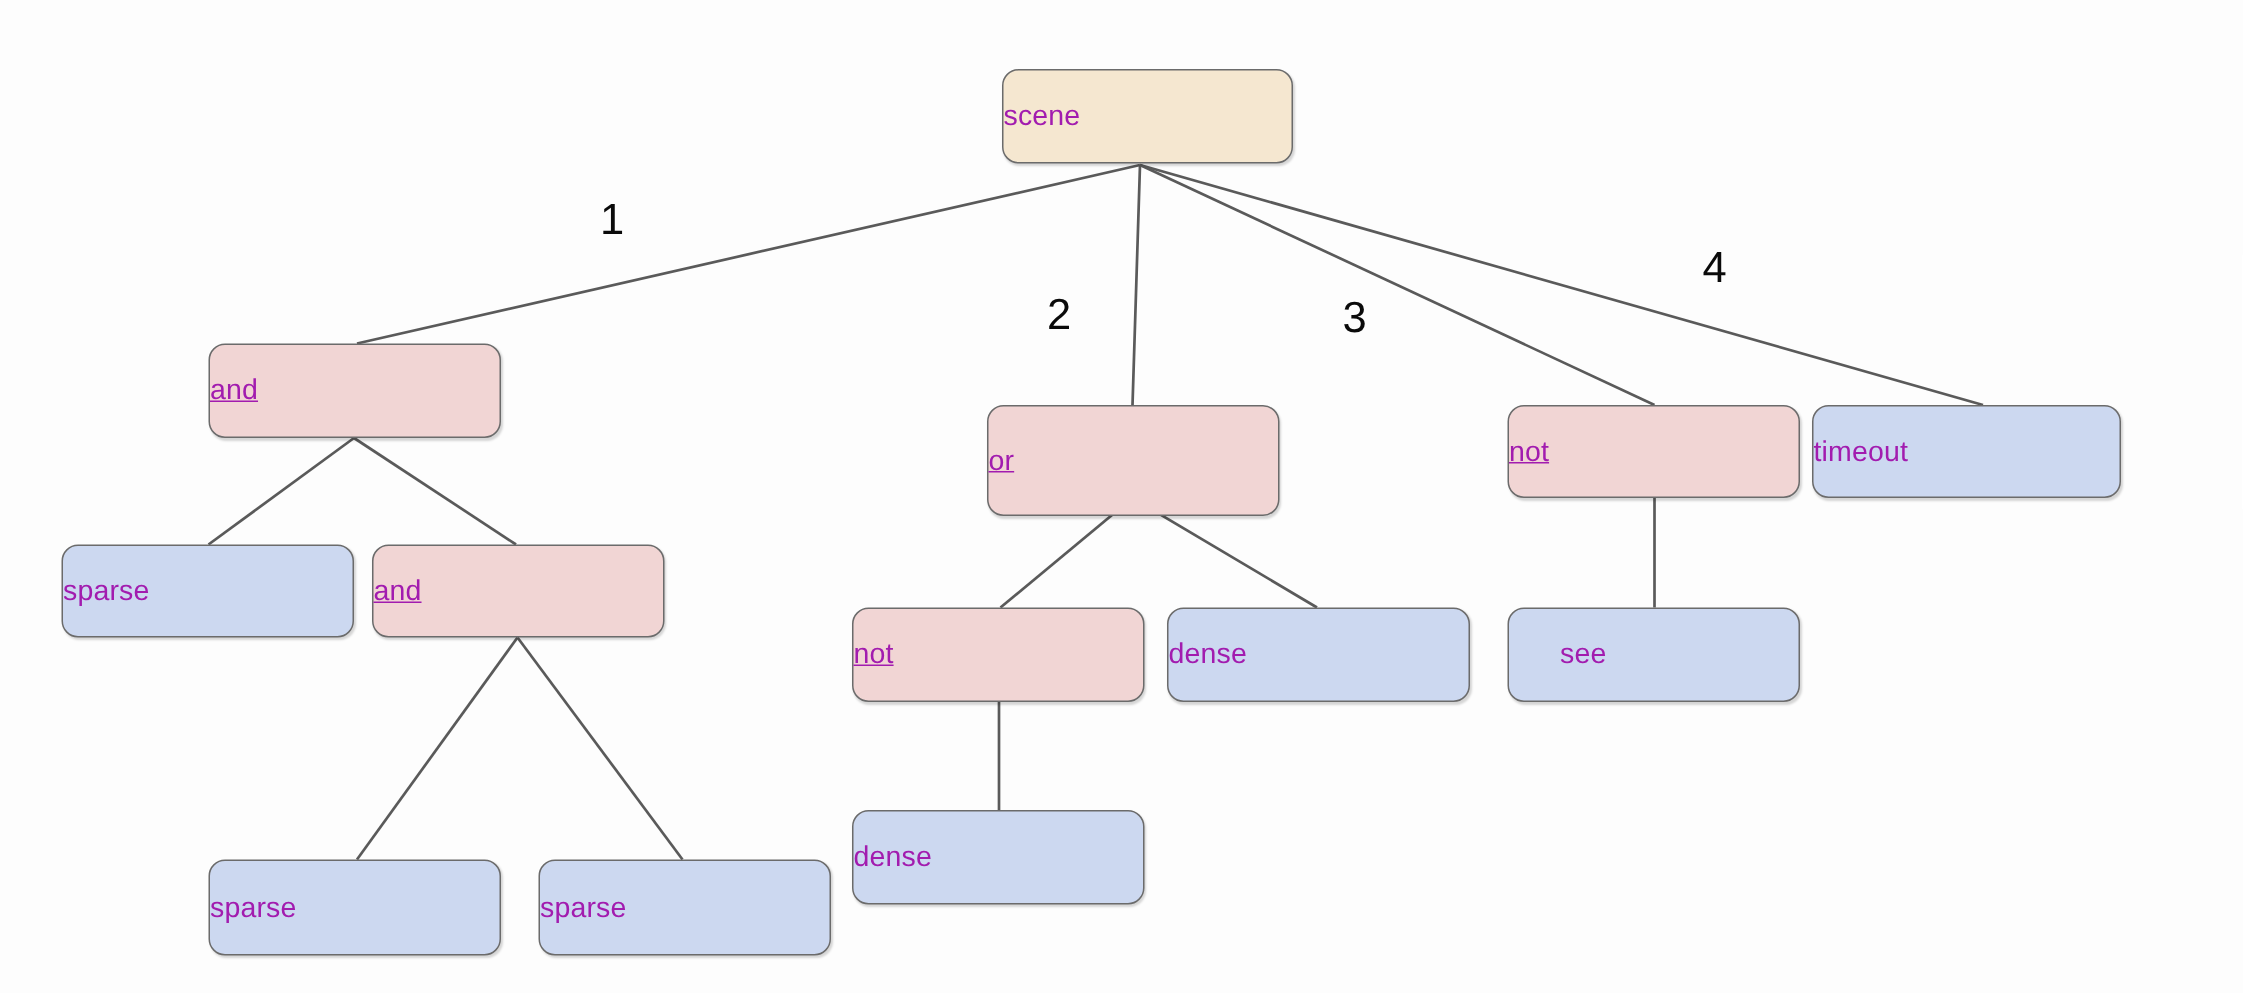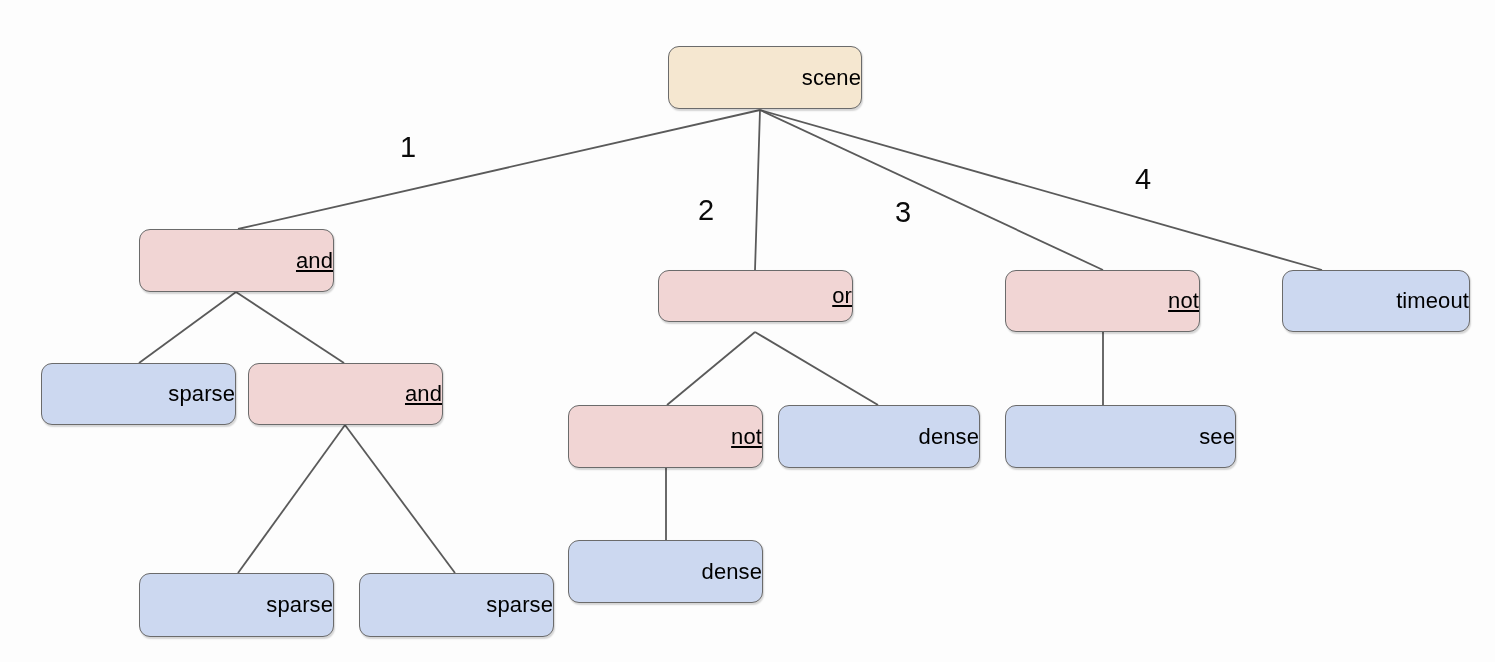--- a/index.html
+++ b/index.html
@@ -23,23 +23,23 @@
     height: 662px;
     pointer-events: none;
   }
   .node {
     position: absolute;
     box-sizing: border-box;
     border: 1.6px solid #6b6b6b;
     border-radius: 11px;
     display: flex;
     align-items: center;
-    justify-content: flex-end;
-    color: #000000;
-    font-size: 22px;
+    justify-content: flex-start;
+    color: #a21caf;
+    font-size: 19px;
     line-height: 1;
     letter-spacing: 0.1px;
     box-shadow: 1px 1.5px 1.5px rgba(0,0,0,0.16);
   }
   .node.op   { background: #f1d5d4; text-decoration: underline; }
   .node.leaf { background: #ccd8f0; }
   .node.root { background: #f5e7d0; }
   .edge-label {
     position: absolute;
     color: #0a0a0a;
@@ -67,42 +67,42 @@
       <line x1="666" y1="468" x2="666" y2="540" stroke="#5a5a5a" stroke-width="1.8"></line>
       <line x1="1103" y1="332" x2="1103" y2="405" stroke="#5a5a5a" stroke-width="1.8"></line>
     </svg>
   <div id="node-layer">
       <div class="node root" style="left: 668px; top: 46px; width: 194px; height: 63px;">
         <span>scene</span>
       </div>
       <div class="node op" style="left: 139px; top: 229px; width: 195px; height: 63px;">
         <span>and</span>
       </div>
-      <div class="node op" style="left: 658px; top: 270px; width: 195px; height: 52px;">
+      <div class="node op" style="left: 658px; top: 270px; width: 195px; height: 74px;">
         <span>or</span>
       </div>
       <div class="node op" style="left: 1005px; top: 270px; width: 195px; height: 62px;">
         <span>not</span>
       </div>
-      <div class="node leaf" style="left: 1282px; top: 270px; width: 188px; height: 62px;">
+      <div class="node leaf" style="left: 1208px; top: 270px; width: 206px; height: 62px;">
         <span>timeout</span>
       </div>
       <div class="node leaf" style="left: 41px; top: 363px; width: 195px; height: 62px;">
         <span>sparse</span>
       </div>
       <div class="node op" style="left: 248px; top: 363px; width: 195px; height: 62px;">
         <span>and</span>
       </div>
       <div class="node op" style="left: 568px; top: 405px; width: 195px; height: 63px;">
         <span>not</span>
       </div>
       <div class="node leaf" style="left: 778px; top: 405px; width: 202px; height: 63px;">
         <span>dense</span>
       </div>
-      <div class="node leaf" style="left: 1005px; top: 405px; width: 231px; height: 63px;">
+      <div class="node leaf" style="left: 1005px; top: 405px; width: 195px; height: 63px; padding-left: 34px;">
         <span>see</span>
       </div>
       <div class="node leaf" style="left: 568px; top: 540px; width: 195px; height: 63px;">
         <span>dense</span>
       </div>
       <div class="node leaf" style="left: 139px; top: 573px; width: 195px; height: 64px;">
         <span>sparse</span>
       </div>
       <div class="node leaf" style="left: 359px; top: 573px; width: 195px; height: 64px;">
         <span>sparse</span>

